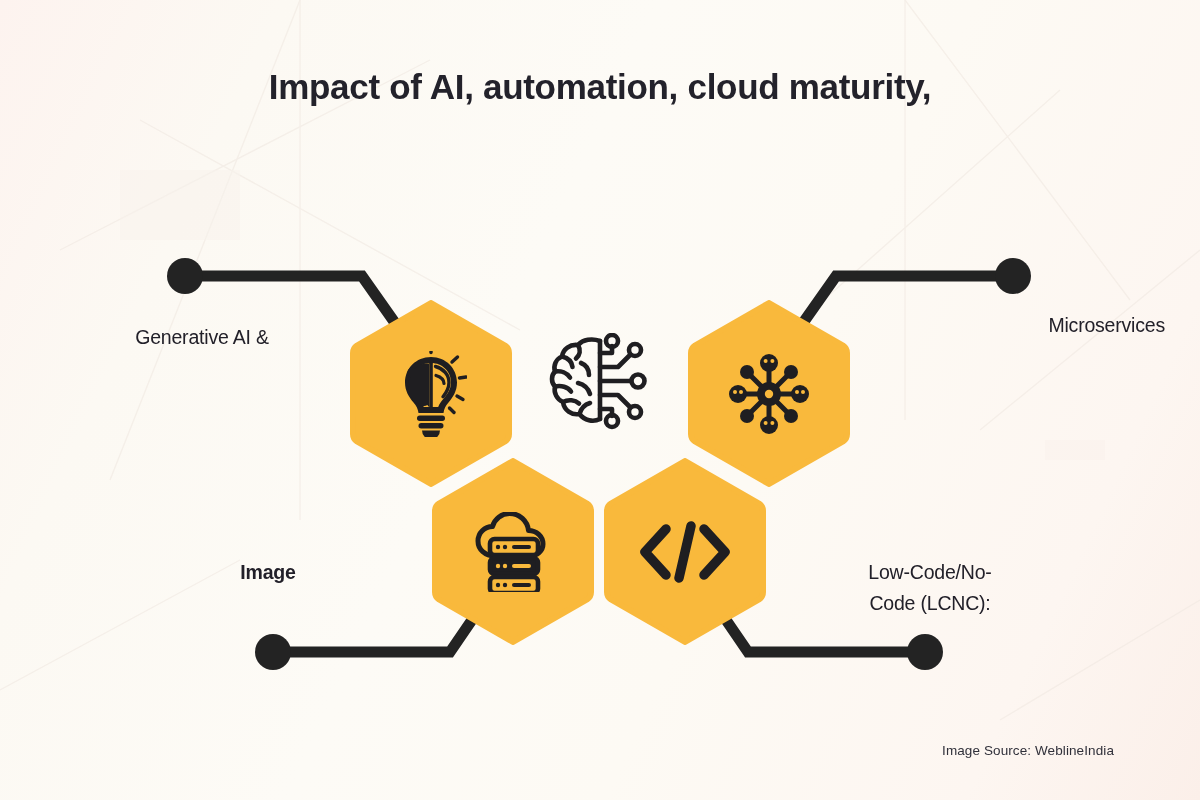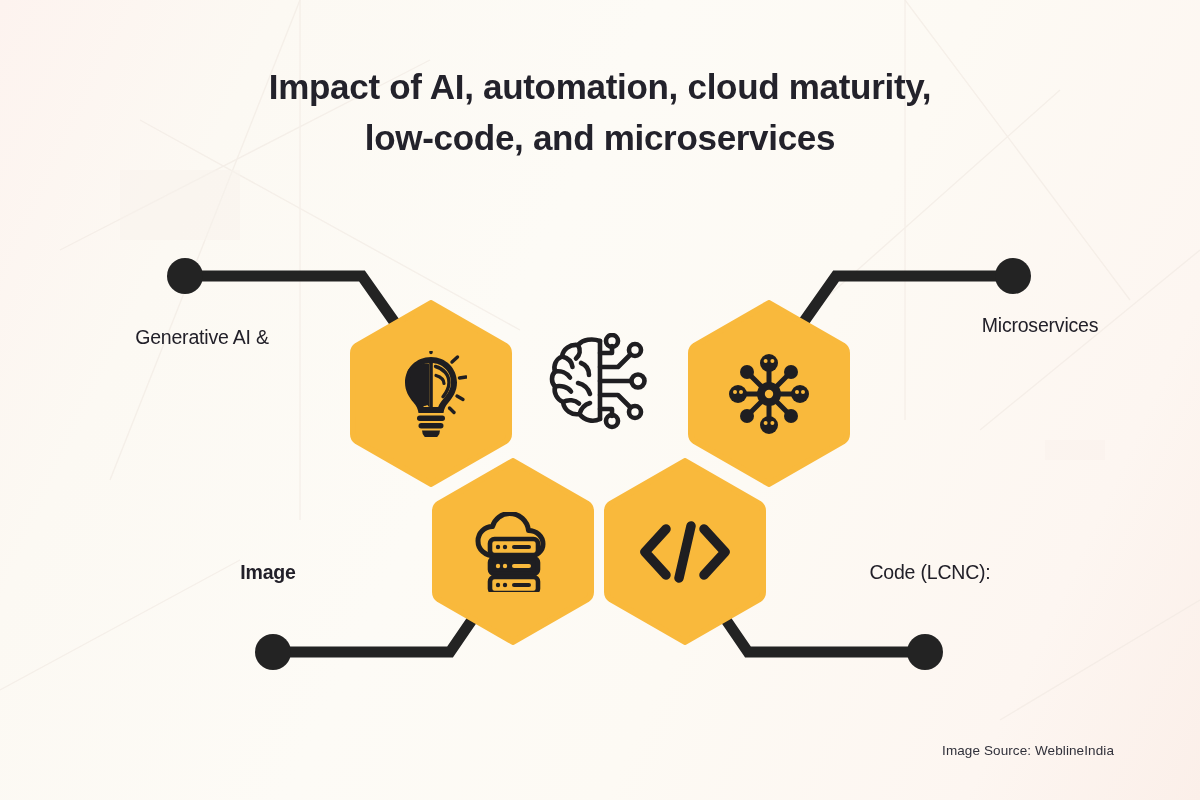--- a/index.html
+++ b/index.html
@@ -85,21 +85,21 @@
   .label {
     position:absolute;
     color:#222029;
     font-size:19.5px;
     line-height:1.6;
     letter-spacing:-0.2px;
   }
 
   .lbl-genai  { left:72px;  top:310px; width:260px; text-align:center;margin-top:12px; }
   .lbl-cloud  { left:178px; top:557px; width:180px; text-align:center; font-weight:bold; }
-  .lbl-micro  { left:915px; top:310px; width:250px; text-align:center; }
+  .lbl-micro  { left:915px; top:310px; width:250px; text-align:right; }
   .lbl-lcnc   { left:820px; top:557px; width:220px; text-align:center; }
 
   
   .source {
     position:absolute;
     right:86px; bottom:42px;
     font-size:13.5px;
     color:#30303a;
     letter-spacing:.1px;
   }
@@ -123,21 +123,20 @@
       <path d="M1000 720 L1200 600"></path>
     </g>
     <g fill="#f3ebe5" opacity=".5">
       <rect x="120" y="170" width="120" height="70"></rect>
       <rect x="1045" y="440" width="60" height="20"></rect>
     </g>
   </svg>
 
   <div class="title">
     <div>Impact of AI, automation, cloud maturity,</div>
-    <div>low-code, and microservices</div>
   </div>
 
   <svg class="connectors" viewBox="0 0 1200 800">
     <g fill="none" stroke="#232323" stroke-width="11" stroke-linecap="butt" stroke-linejoin="miter">
 
       <path d="M185 276 L362 276 L400 330"></path>
 
       <path d="M1013 276 L836 276 L798 330"></path>
 
       <path d="M273 652 L450 652 L487 598"></path>
@@ -325,18 +324,19 @@
 
   <div class="label lbl-micro">
     <div>Microservices</div>
   </div>
 
   <div class="label lbl-cloud">
     <div>Image</div>
   </div>
 
   <div class="label lbl-lcnc">
+    <div>Low-Code/No-</div>
     <div>Code (LCNC):</div>
   </div>
 
   <div class="source">Image Source: WeblineIndia</div>
 
 </div>
 
 </body></html>

